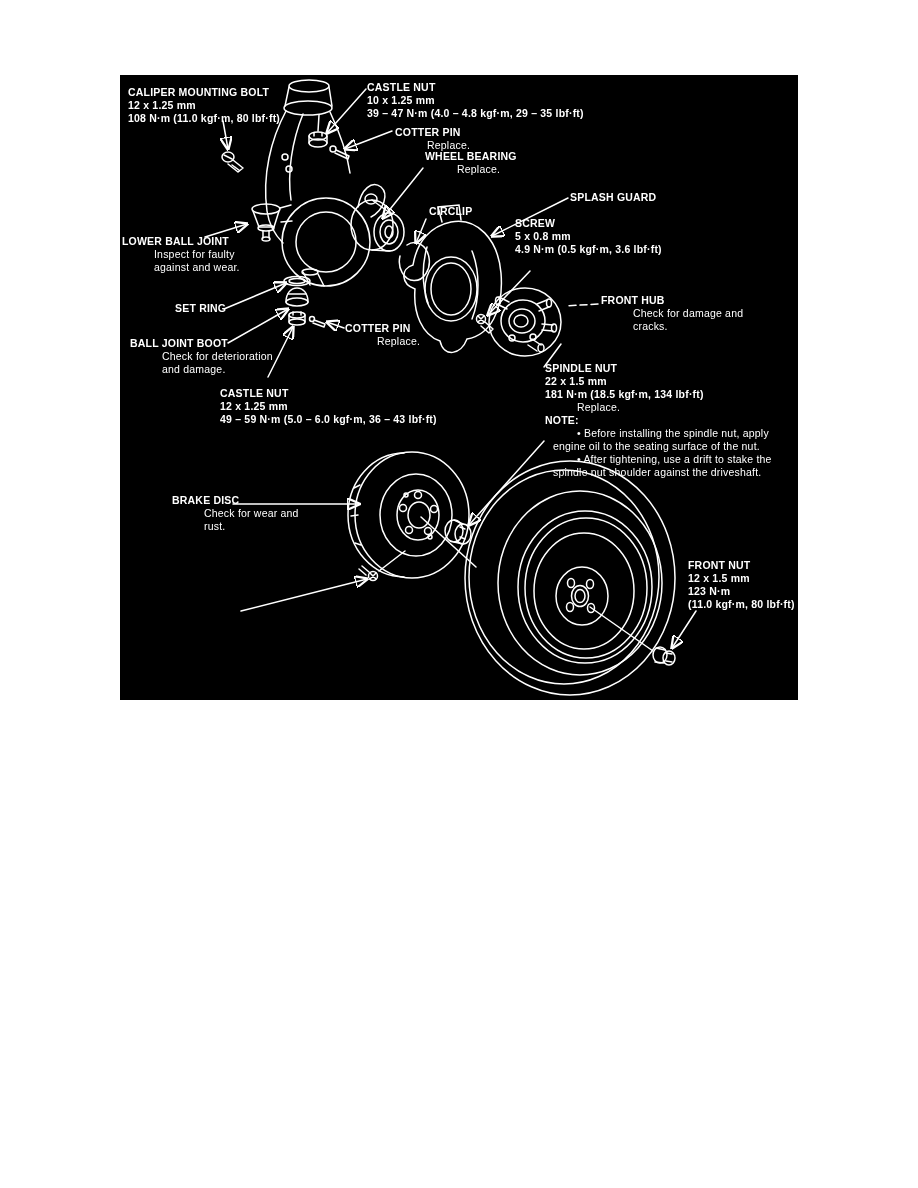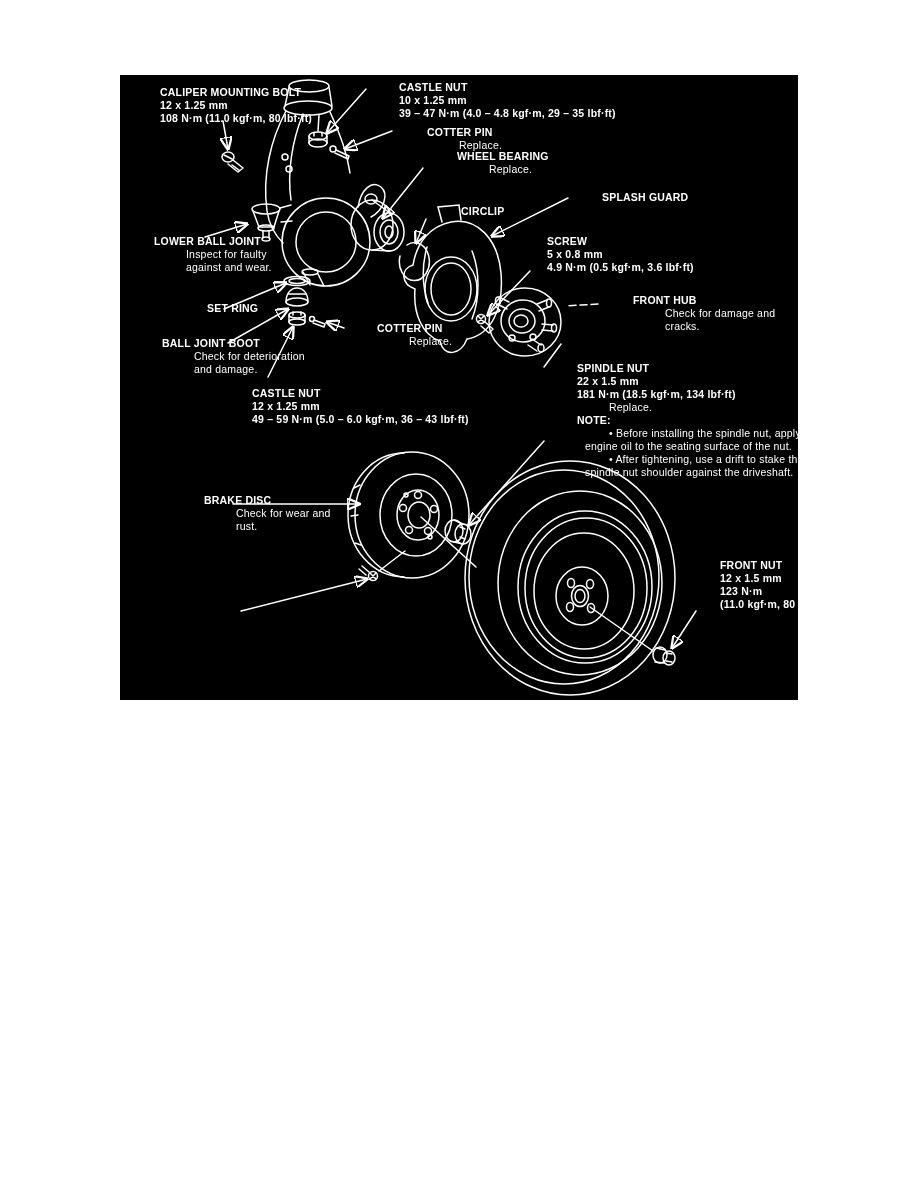--- a/index.html
+++ b/index.html
@@ -2,21 +2,21 @@
 <html><head>
 <meta charset="utf-8">
 <style>
   html,body{margin:0;padding:0;}
   .page{position:relative;width:918px;height:1188px;background:#ffffff;overflow:hidden;
         font-family:"Liberation Sans", sans-serif;}
   .canvas{position:absolute;left:120px;top:75px;width:678px;height:625px;background:#000000;}
   .art{position:absolute;left:0;top:0;}
   .art ellipse,.art circle,.art path,.art line{stroke:#ffffff;fill:none;stroke-width:1.5;stroke-linecap:round;}
   .lbl{position:absolute;color:#ffffff;font-size:10.5px;line-height:13px;font-weight:bold;
-       letter-spacing:.2px;white-space:nowrap;margin-left:32px;}
+       letter-spacing:.2px;white-space:nowrap;}
   .lbl .d{font-weight:normal;padding-left:32px;}
   .lbl .ind{padding-left:8px;}
 </style>
 </head>
 <body>
 
 <div class="page">
   <div class="canvas">
 
     <svg class="art" width="678" height="625" viewBox="0 0 678 625">
@@ -237,21 +237,21 @@
     </div>
 
     <div class="lbl" style="left:309px;top:130px">
       <div>CIRCLIP</div>
     </div>
 
     <div class="lbl" style="left:450px;top:116px">
       <div>SPLASH GUARD</div>
     </div>
 
-    <div class="lbl" style="left:395px;top:160px">
+    <div class="lbl" style="left:395px;top:142px">
       <div>SCREW</div>
       <div>5 x 0.8 mm</div>
       <div>4.9 N·m (0.5 kgf·m, 3.6 lbf·ft)</div>
     </div>
 
     <div class="lbl" style="left:481px;top:219px">
       <div>FRONT HUB</div>
       <div class="d">Check for damage and</div>
       <div class="d">cracks.</div>
     </div>

